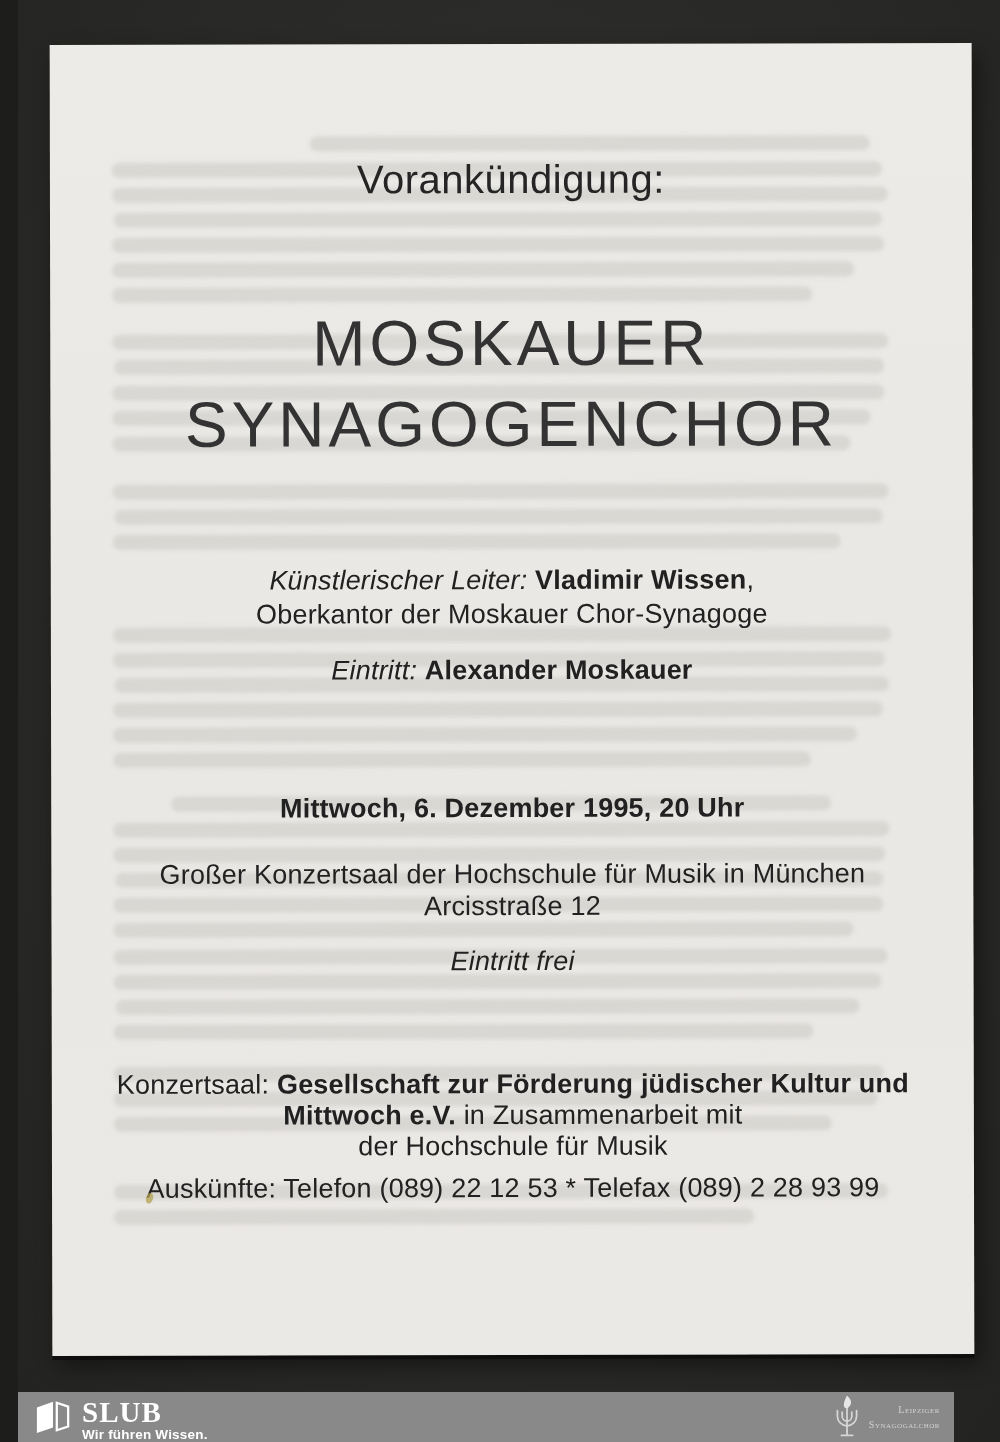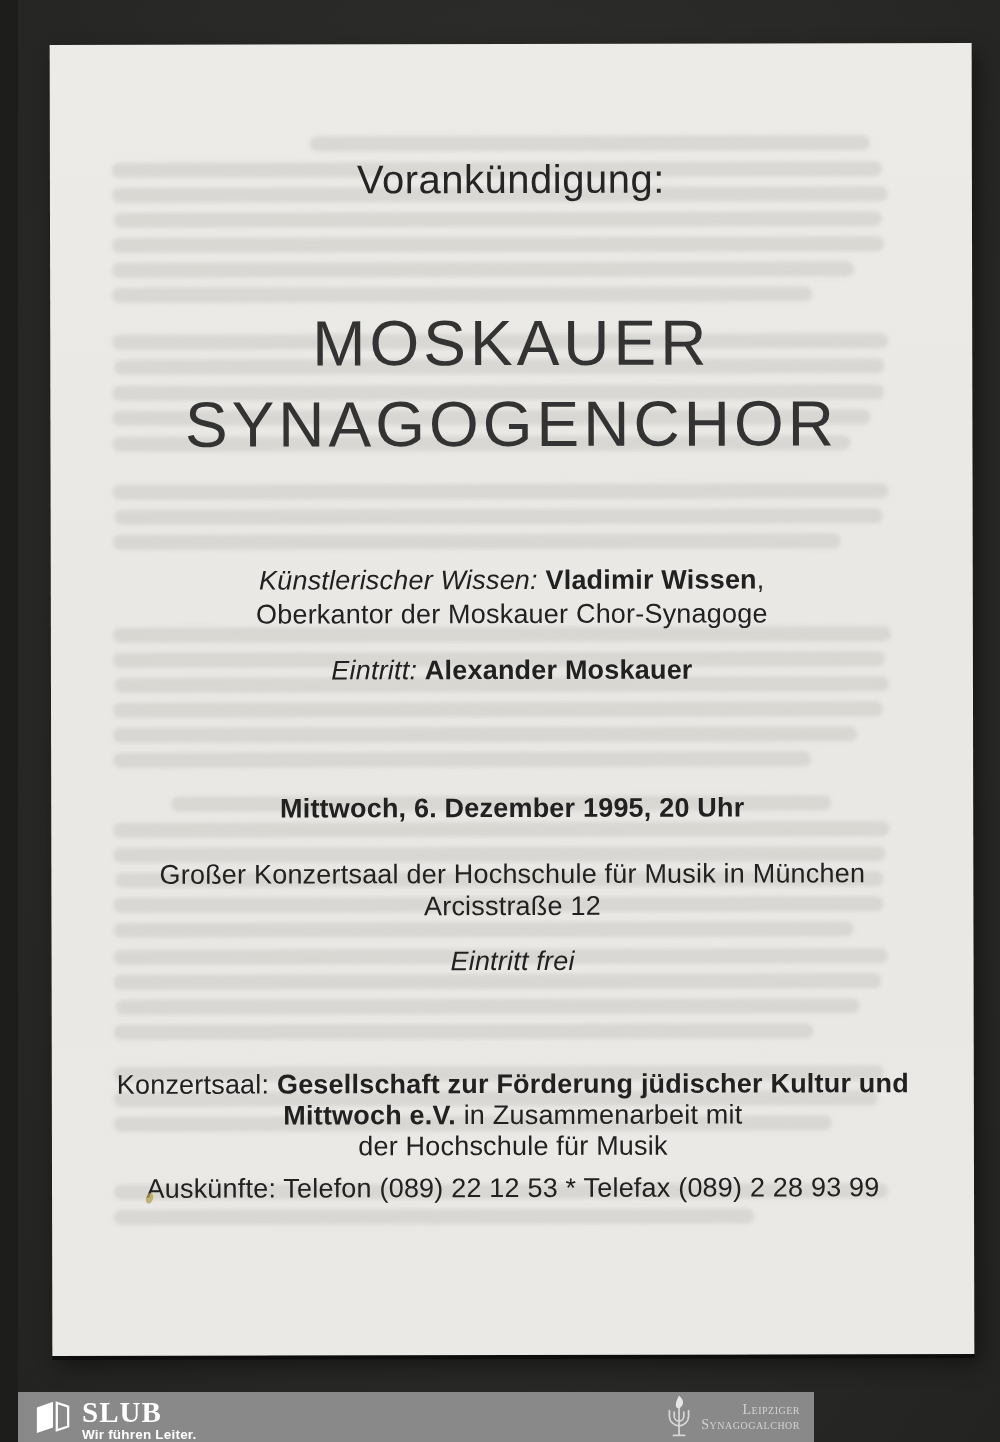--- a/index.html
+++ b/index.html
@@ -29,33 +29,33 @@
   #dirigent{top:610px;}
   #date{top:748px;font-weight:bold;}
   #venue1{top:814px;}
   #venue2{top:846px;}
   #eintritt{top:901px;font-style:italic;}
   #org1{top:1024px;}
   #org2{top:1055px;}
   #org3{top:1086px;}
   #info{top:1128px;}
   
-  .footer{position:absolute;left:0;bottom:0;width:796px;height:50px;background:#898989;}
+  .footer{position:absolute;left:0;bottom:0;width:936px;height:50px;background:#898989;}
   .slub{position:absolute;left:16px;top:6px;display:flex;align-items:flex-start;}
   .slub-book{width:38px;height:36px;margin-top:1px;}
   .slub-text{margin-left:10px;color:#ffffff;}
   .slub-name{font-family:"Liberation Serif", serif;font-weight:bold;font-size:29px;
     line-height:28px;letter-spacing:1px;}
   .slub-slogan{font-size:13.5px;font-weight:bold;line-height:15px;margin-top:1px;
     letter-spacing:.2px;}
   .partner{position:absolute;right:14px;top:2px;display:flex;align-items:center;}
   .menorah{width:32px;height:46px;}
   .partner-text{margin-left:6px;text-align:right;color:#d2d2d2;
     font-family:"Liberation Serif", serif;font-variant:small-caps;
-    font-size:14px;line-height:15px;letter-spacing:.5px;}
+    font-size:10px;line-height:15px;letter-spacing:.5px;}
 </style>
 </head>
 <body>
 
 <div class="viewport">
 
   <div class="paper">
     <div class="ghost-layer" id="ghosts">
         <div class="ghost-line" style="top: 92px; left: 260px; width: 560px;"></div>
         <div class="ghost-line" style="top: 118px; left: 62px; width: 770px;"></div>
@@ -96,21 +96,21 @@
       </div>
 
     <div class="doc-line preann">Vorankündigung:</div>
 
     <div class="doc-title">
       <div>MOSKAUER</div>
       <div>SYNAGOGENCHOR</div>
     </div>
 
     <div class="doc-line" id="leader1">
-      <span class="it">Künstlerischer Wissen:</span>
+      <span class="it">Künstlerischer Leiter:</span>
       <span class="bd">Vladimir Wissen</span><span>,</span>
     </div>
     <div class="doc-line" id="leader2">Oberkantor der Moskauer Chor-Synagoge</div>
 
     <div class="doc-line" id="dirigent">
       <span class="it">Eintritt:</span>
       <span class="bd">Alexander Moskauer</span>
     </div>
 
     <div class="doc-line" id="date">Mittwoch, 6. Dezember 1995, 20 Uhr</div>
@@ -136,21 +136,21 @@
   </div>
 
   <div class="footer">
     <div class="slub">
       <svg class="slub-book" viewBox="0 0 40 38">
         <polygon points="3,9 20,3 20,30 3,36" fill="#ffffff"></polygon>
         <polygon points="24,4 36,8 36,29 24,33" fill="none" stroke="#ffffff" stroke-width="2.4"></polygon>
       </svg>
       <div class="slub-text">
         <div class="slub-name">SLUB</div>
-        <div class="slub-slogan">Wir führen Leiter.</div>
+        <div class="slub-slogan">Wir führen Wissen.</div>
       </div>
     </div>
 
     <div class="partner">
       <svg class="menorah" viewBox="0 0 40 56">
         <g stroke="#d6d6d6" fill="none" stroke-width="2.2" stroke-linecap="round">
           <path d="M20 16 V46"></path>
           <path d="M8 20 v7 a12 12 0 0 0 24 0 v-7"></path>
           <path d="M14 22 v5 a6 6 0 0 0 12 0 v-5"></path>
           <path d="M20 46 v4"></path>

